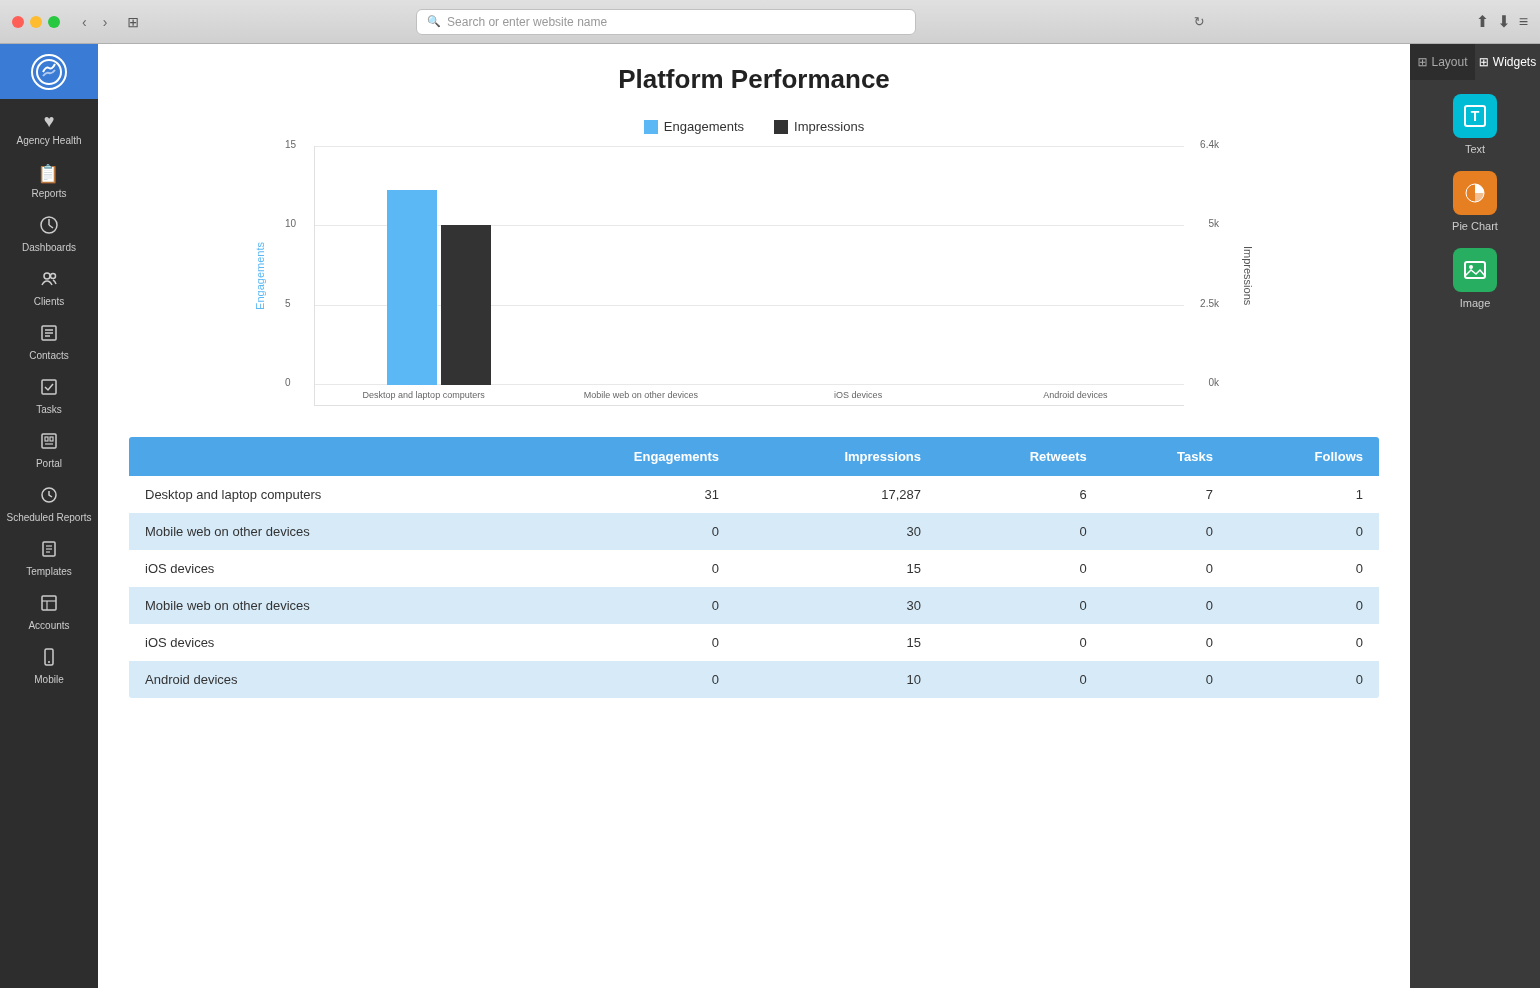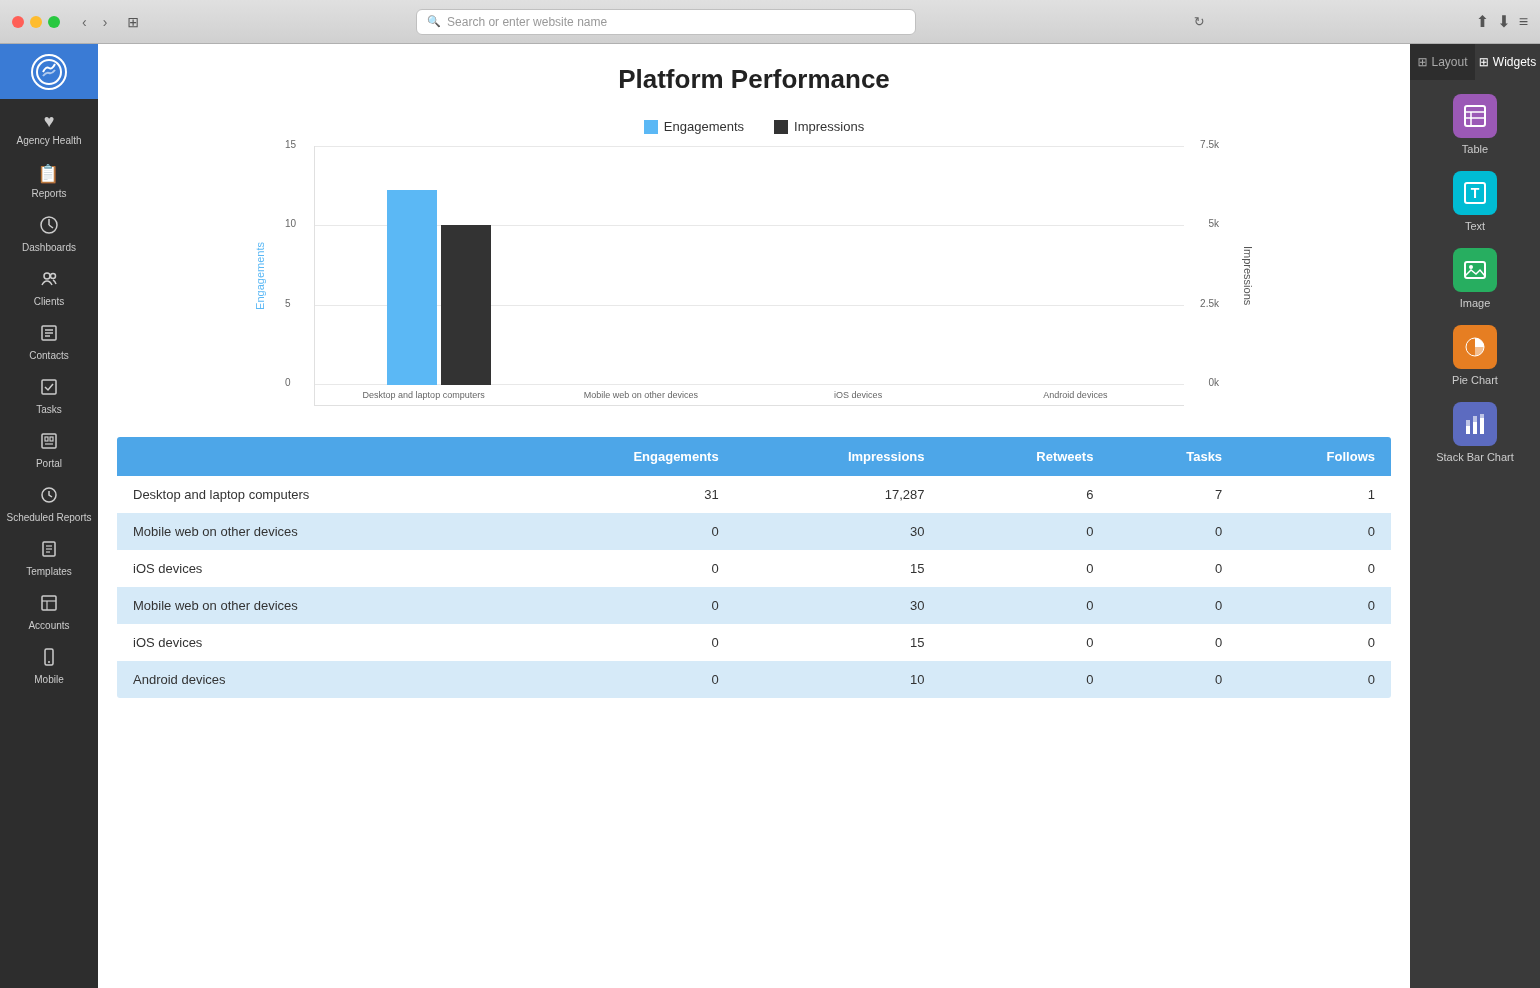--- a/index.html
+++ b/index.html
@@ -76,21 +76,21 @@
       text-align: center;
     }
     .sidebar-item .icon { font-size: 18px; margin-bottom: 3px; }
     .sidebar-item .label { font-size: 10px; line-height: 1.2; }
 
     
     .content-area {
       flex: 1;
       background: white;
       overflow-y: auto;
-      padding: 20px 18px;
+      padding: 20px 30px;
     }
     .page-title {
       font-size: 26px;
       font-weight: 700;
       text-align: center;
       color: #222;
       margin-bottom: 24px;
     }
 
     
@@ -431,21 +431,21 @@
       </div>
 
       <div class="chart-wrapper">
         <div class="y-axis-label">Engagements</div>
 
         <div class="chart-inner" style="margin-left:40px; margin-right:50px;">
 
           <div class="grid-lines">
             <div class="grid-line">
               <span class="y-tick">15</span>
-              <span class="y-tick-right">7.5k</span>
+              <span class="y-tick-right">6.4k</span>
             </div>
             <div class="grid-line">
               <span class="y-tick">10</span>
               <span class="y-tick-right">5k</span>
             </div>
             <div class="grid-line">
               <span class="y-tick">5</span>
               <span class="y-tick-right">2.5k</span>
             </div>
             <div class="grid-line">
@@ -555,78 +555,54 @@
         <span>⊞</span>
         <span>Layout</span>
       </div>
       <div class="widgets-tab active">
         <span>⊞</span>
         <span>Widgets</span>
       </div>
     </div>
     <div class="widgets-body">
 
-      <div class="widget-item">
-        <div class="widget-icon-box bg-purple">
-          <svg width="24" height="24" viewBox="0 0 24 24">
-              <rect x="2" y="2" width="20" height="20" rx="2" fill="none" stroke="white" stroke-width="2"></rect>
-              <line x1="2" y1="8" x2="22" y2="8" stroke="white" stroke-width="1.5"></line>
-              <line x1="2" y1="14" x2="22" y2="14" stroke="white" stroke-width="1.5"></line>
-              <line x1="8" y1="8" x2="8" y2="22" stroke="white" stroke-width="1.5"></line>
-            </svg>
-        </div>
-        <span class="widget-label">Table</span>
-      </div>
 
 
 
 
       <div class="widget-item">
         <div class="widget-icon-box bg-cyan">
           <svg width="24" height="24" viewBox="0 0 24 24">
               <rect x="2" y="2" width="20" height="20" rx="2" fill="none" stroke="white" stroke-width="2"></rect>
               <text x="12" y="17" text-anchor="middle" font-size="14" font-weight="bold" fill="white">T</text>
             </svg>
         </div>
         <span class="widget-label">Text</span>
+      </div>
+
+      <div class="widget-item">
+        <div class="widget-icon-box bg-orange">
+          <svg width="24" height="24" viewBox="0 0 24 24">
+              <circle cx="12" cy="12" r="9" fill="none" stroke="white" stroke-width="1"></circle>
+              <path d="M12 3 A9 9 0 0 1 21 12 L12 12 Z" fill="white"></path>
+              <path d="M21 12 A9 9 0 0 1 12 21 L12 12 Z" fill="rgba(255,255,255,0.5)"></path>
+            </svg>
+        </div>
+        <span class="widget-label">Pie Chart</span>
       </div>
 
       <div class="widget-item">
         <div class="widget-icon-box bg-green">
           <svg width="24" height="24" viewBox="0 0 24 24">
               <rect x="2" y="4" width="20" height="16" rx="2" fill="none" stroke="white" stroke-width="2"></rect>
               <circle cx="8" cy="9" r="2" fill="white"></circle>
               <polyline points="2,18 8,12 13,16 17,12 22,18" fill="none" stroke="white" stroke-width="1.5"></polyline>
             </svg>
         </div>
         <span class="widget-label">Image</span>
       </div>
 
-      <div class="widget-item">
-        <div class="widget-icon-box bg-orange">
-          <svg width="24" height="24" viewBox="0 0 24 24">
-              <circle cx="12" cy="12" r="9" fill="none" stroke="white" stroke-width="1"></circle>
-              <path d="M12 3 A9 9 0 0 1 21 12 L12 12 Z" fill="white"></path>
-              <path d="M21 12 A9 9 0 0 1 12 21 L12 12 Z" fill="rgba(255,255,255,0.5)"></path>
-            </svg>
-        </div>
-        <span class="widget-label">Pie Chart</span>
-      </div>
-
-      <div class="widget-item">
-        <div class="widget-icon-box bg-indigo">
-          <svg width="24" height="24" viewBox="0 0 24 24">
-              <rect x="3" y="14" width="4" height="8" fill="white"></rect>
-              <rect x="3" y="8" width="4" height="6" fill="rgba(255,255,255,0.6)"></rect>
-              <rect x="10" y="10" width="4" height="12" fill="white"></rect>
-              <rect x="10" y="4" width="4" height="6" fill="rgba(255,255,255,0.6)"></rect>
-              <rect x="17" y="6" width="4" height="16" fill="white"></rect>
-              <rect x="17" y="2" width="4" height="4" fill="rgba(255,255,255,0.6)"></rect>
-            </svg>
-        </div>
-        <span class="widget-label">Stack Bar Chart</span>
-      </div>
 
 
     </div>
   </div>
 
 </div>
 
 </body></html>

